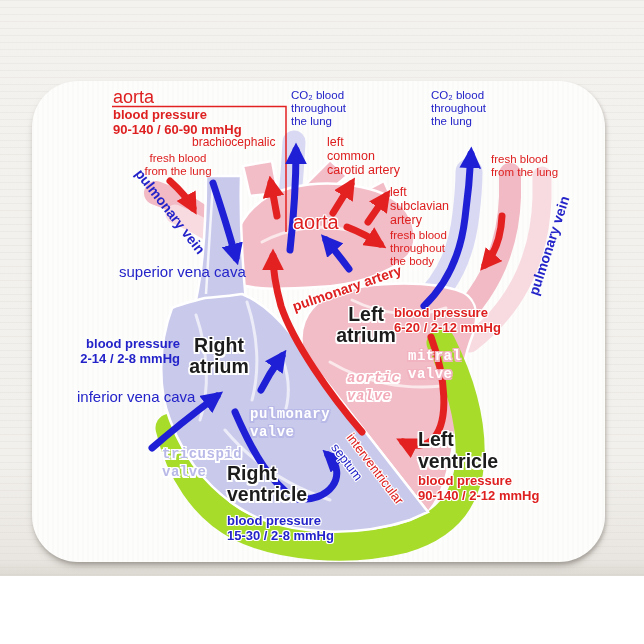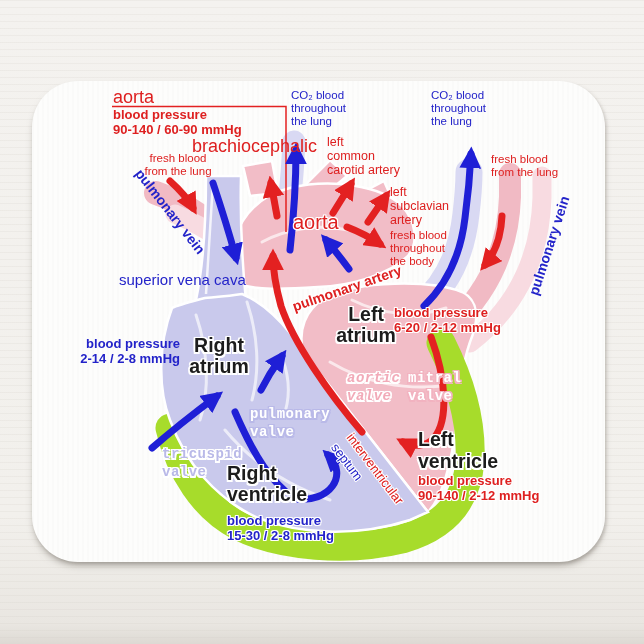--- a/index.html
+++ b/index.html
@@ -1,18 +1,18 @@
 <!DOCTYPE html>
 <html><head>
 <meta charset="utf-8">
 <style>
   html,body{margin:0;padding:0;}
   body{width:644px;height:644px;overflow:hidden;font-family:"Liberation Sans",sans-serif;}
   
-  #scene{position:relative;width:644px;height:644px;
+  #scene{position:relative;width:644px;height:576px;
     background:
       repeating-linear-gradient(180deg, rgba(205,200,192,.18) 0 1px, rgba(255,255,255,0) 1px 7px),
       linear-gradient(180deg,#f4f2ef 0%,#f2f0ec 80%,#e9e6e1 97%,#ddd9d3 100%);
   }
   
   #pad{position:absolute;left:32px;top:81px;width:573px;height:481px;border-radius:46px;
     background:
       repeating-linear-gradient(90deg, rgba(0,0,0,.012) 0 2px, rgba(255,255,255,0) 2px 5px),
       #fdfdfc;
     box-shadow:0 5px 7px -2px rgba(110,103,94,.55), 2px 2px 3px rgba(140,133,124,.25);
@@ -112,21 +112,21 @@
       <path d="M347,227 C360,232 371,238 380,244" marker-end="url(#hr)"></path>
       <path d="M431,337 C446,378 449,420 434,438 C426,447 413,447 403,442" marker-end="url(#hr)"></path>
       <path d="M170,181 C180,190 188,199 193,208" marker-end="url(#hr)"></path>
       <path d="M502,216 C501,237 495,253 485,265" marker-end="url(#hr)"></path>
     </g>
   </svg>
 
   <div class="lbl red" style="left:113px;top:87px;font-size:18px;">aorta</div>
   <div class="lbl red bold" style="left:113px;top:107px;font-size:13px;line-height:1.18;">blood pressure
 90-140 / 60-90 mmHg</div>
-  <div class="lbl red" style="left:192px;top:136px;font-size:18px;">brachiocephalic</div>
+  <div class="lbl red" style="left:192px;top:136px;font-size:12px;">brachiocephalic</div>
   <div class="lbl red ctr" style="left:141px;top:152px;width:74px;font-size:11.5px;">fresh blood
 from the lung</div>
   <div class="lbl blue bold rot" style="left:118px;top:204px;font-size:14px;transform:rotate(52deg);">pulmonary vein</div>
   <div class="lbl blue" style="left:291px;top:89px;font-size:11.5px;">CO₂ blood
 throughout
 the lung</div>
   <div class="lbl blue" style="left:431px;top:89px;font-size:11.5px;">CO₂ blood
 throughout
 the lung</div>
   <div class="lbl red" style="left:327px;top:136px;font-size:12.5px;line-height:1.1;">left
@@ -135,37 +135,38 @@
   <div class="lbl red" style="left:390px;top:186px;font-size:12.5px;line-height:1.1;">left
 subclavian
 artery</div>
   <div class="lbl red" style="left:390px;top:229px;font-size:11.5px;">fresh blood
 throughout
 the body</div>
   <div class="lbl red" style="left:491px;top:153px;font-size:11.5px;">fresh blood
 from the lung</div>
   <div class="lbl blue bold rot" style="left:498px;top:238px;font-size:14px;transform:rotate(-72deg);">pulmonary vein</div>
   <div class="lbl red halo" style="left:293px;top:211px;font-size:20px;">aorta</div>
-  <div class="lbl blue" style="left:119px;top:264px;font-size:15px;margin-top:8px;">superior vena cava</div>
+  <div class="lbl blue" style="left:119px;top:264px;font-size:15px;">superior vena cava</div>
   <div class="lbl red bold halo rot" style="left:290px;top:281px;font-size:14px;transform:rotate(-19deg);">pulmonary artery</div>
   <div class="lbl blk ctr" style="left:329px;top:304px;width:74px;font-size:19.5px;">Left
 atrium</div>
   <div class="lbl red bold halo" style="left:394px;top:306px;font-size:13px;">blood pressure
 6-20 / 2-12 mmHg</div>
   <div class="lbl blk ctr" style="left:181px;top:335px;width:76px;font-size:19.5px;">Right
 atrium</div>
   <div class="lbl blue bold rgt" style="left:76px;top:337px;width:104px;font-size:13px;">blood pressure
 2-14 / 2-8 mmHg</div>
+  <div class="lbl blue" style="left:77px;top:389px;font-size:15px;">inferior vena cava</div>
   <div class="lbl valve ow" style="left:162px;top:446px;color:#b9b9e8;">tricuspid
 valve</div>
   <div class="lbl valve olav" style="left:250px;top:406px;color:#fff;">pulmonary
 valve</div>
   <div class="lbl valve ow" style="left:347px;top:370px;color:#f2aab8;font-style:italic;">aortic
 valve</div>
-  <div class="lbl valve opnk" style="left:408px;top:370px;color:#fff;">mitral
+  <div class="lbl valve opnk" style="left:408px;top:348px;color:#fff;">mitral
 valve</div>
   <div class="lbl blk" style="left:227px;top:463px;font-size:19.5px;">Right
 ventricle</div>
   <div class="lbl blue bold halo" style="left:227px;top:513px;font-size:13px;line-height:1.18;">blood pressure
 15-30 / 2-8 mmHg</div>
   <div class="lbl blue halo rot" style="left:325px;top:455px;font-size:13px;transform:rotate(53deg);">septum</div>
   <div class="lbl red halo rot" style="left:332px;top:462px;font-size:13px;transform:rotate(53deg);">interventricular</div>
   <div class="lbl blk" style="left:418px;top:428px;font-size:19.5px;line-height:1.15;">Left
 ventricle</div>
   <div class="lbl red bold halo" style="left:418px;top:473px;font-size:13px;line-height:1.18;">blood pressure

